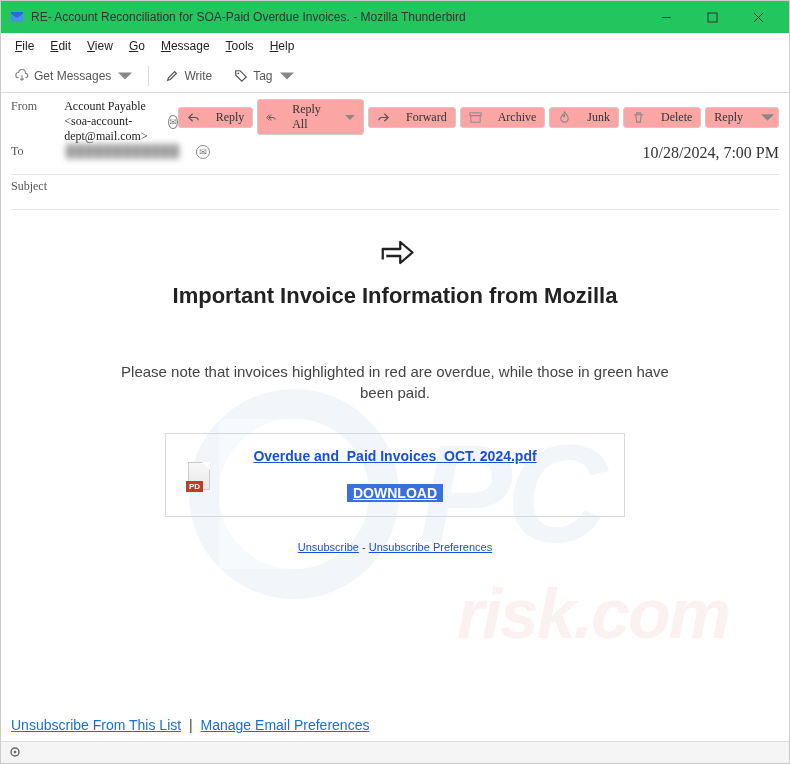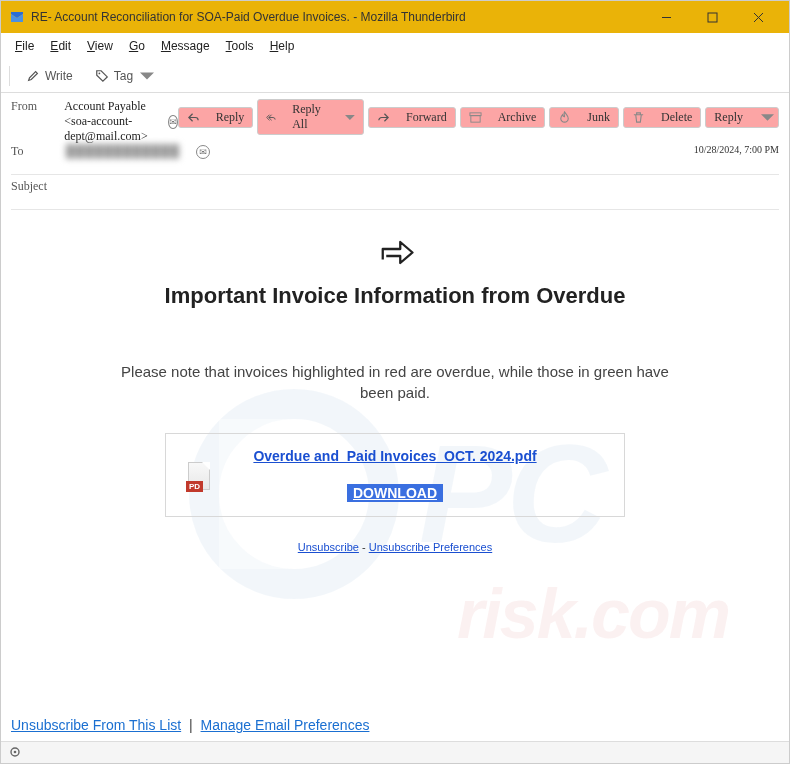--- a/index.html
+++ b/index.html
@@ -1,19 +1,19 @@
 <!DOCTYPE html>
 <html><head>
 <meta charset="utf-8">
 <style>
 * { margin: 0; padding: 0; box-sizing: border-box; }
 body { font-family: "Segoe UI", Arial, sans-serif; font-size: 12px; background: #fff; width: 790px; height: 764px; overflow: hidden; position: relative; border: 1px solid #ccc; }
 
 
-.titlebar { height: 32px; background: #eab308; display: flex; align-items: center; padding: 0 8px; border-bottom: 0; }
+.titlebar { height: 32px; background: #22c55e; display: flex; align-items: center; padding: 0 8px; border-bottom: 0; }
 .titlebar .tb-icon { width: 16px; height: 16px; margin-right: 6px; display:flex; align-items:center; justify-content:center;}
 .titlebar .tb-title { flex: 1; font-size: 12px; color: #333; }
 .titlebar .wbtn { width: 46px; height: 32px; display: flex; align-items: center; justify-content: center; color: #333; }
 .titlebar .wbtn svg { width: 11px; height: 11px; }
 
 
 .menubar { height: 26px; display: flex; align-items: center; padding: 0 6px; gap: 0; border-bottom: 0; }
 .menubar .mitem { padding: 4px 8px; font-size: 12px; color: #222; border-radius: 3px; }
 .menubar .mitem:first-letter { text-decoration: underline; }
 
@@ -22,21 +22,21 @@
 .tbtn { display: flex; align-items: center; gap: 5px; padding: 4px 8px; font-size: 12px; color: #555; border-radius: 3px; }
 .tbtn svg { width: 14px; height: 14px; }
 .tsep { width: 1px; height: 20px; background: #ddd; margin: 0 2px; }
 .chev { margin-left: 2px; }
 
 
 .headers { padding: 6px 10px 0 10px; }
 .hrow { display: flex; align-items: flex-start; min-height: 26px; font-size: 12px; font-family: Liberation Serif, serif; }
 .hrow .hlabel { width: 55px; color: #555; padding-right: 4px; }
 .hrow .hval { flex: 1; display: flex; align-items: center; gap: 16px; color: #222; }
-.hrow .hdate { color: #333; font-size: 10px; }
+.hrow .hdate { color: #333; font-size: 16px; }
 .actionbar { display: flex; align-items: center; gap: 4px; }
 .abtn { display: flex; align-items: center; gap: 16px; border: 1px solid #ccc; border-radius: 3px; padding: 2px 8px; font-size: 12px; background: #fca5a5; color: #333; }
 .abtn svg { width: 13px; height: 13px; }
 .abtn.more { padding-right: 4px; }
 .headers hr { border: none; border-top: 1px solid #e6e6e6; margin: 4px 0; }
 .subjectval { font-weight: 600; color: #222; }
 .ib { width:14px; height:14px; border:1px solid #888; border-radius:50%; display:inline-flex; align-items:center; justify-content:center; font-size:9px; color:#666;}
 .blurred { filter: blur(3px); color:#999; letter-spacing:1px;}
 
 
@@ -103,20 +103,29 @@
   <span class="mitem">File</span>
   <span class="mitem">Edit</span>
   <span class="mitem">View</span>
   <span class="mitem">Go</span>
   <span class="mitem">Message</span>
   <span class="mitem">Tools</span>
   <span class="mitem">Help</span>
 </div>
 
 <div class="toolbar">
+  <div class="tbtn">
+    <svg viewBox="0 0 16 16">
+        <path fill="none" stroke="#888" stroke-width="1.4" d="M4 10a3 3 0 010-6 4 4 0 018 1 2.5 2.5 0 010 5M8 7v6m0 0l-2-2m2 2l2-2"></path>
+      </svg>
+    <span>Get Messages</span>
+    <svg class="chev" viewBox="0 0 8 8" width="8" height="8">
+        <path fill="#888" d="M0 2l4 4 4-4z"></path>
+      </svg>
+  </div>
   <div class="tsep"></div>
   <div class="tbtn">
     <svg viewBox="0 0 16 16">
         <path fill="none" stroke="#555" stroke-width="1.4" d="M3 13l1-3 7-7 2 2-7 7-3 1z"></path>
       </svg>
     <span>Write</span>
   </div>
   <div class="tbtn">
     <svg viewBox="0 0 16 16">
         <path fill="none" stroke="#555" stroke-width="1.4" d="M2 2h5l7 7-5 5-7-7z"></path>
@@ -209,21 +218,21 @@
     </div>
     <div class="txt2">risk.com</div>
   </div>
 
   <div class="email-content">
     <span class="share-ico">
       <svg viewBox="0 0 48 36">
           <path fill="none" stroke="#222" stroke-width="2.6" stroke-linejoin="round" d="M10 30V18h20V10l14 12-14 12v-8H14"></path>
         </svg>
     </span>
-    <h1 class="ec-h1">Important Invoice Information from Overdue</h1>
+    <h1 class="ec-h1">Important Invoice Information from Mozilla</h1>
     <p class="ec-msg">Please note that invoices highlighted in red are overdue, while those in green have been paid.</p>
 
     <div class="attach-box">
       <div class="pdf-ico">
         <div class="pg"></div>
         <div class="bar">PD</div>
       </div>
       <a class="att-link" href="#">Overdue and_Paid Invoices_OCT. 2024.pdf</a>
       <br>
       <a class="dl-btn" href="#">DOWNLOAD</a>

